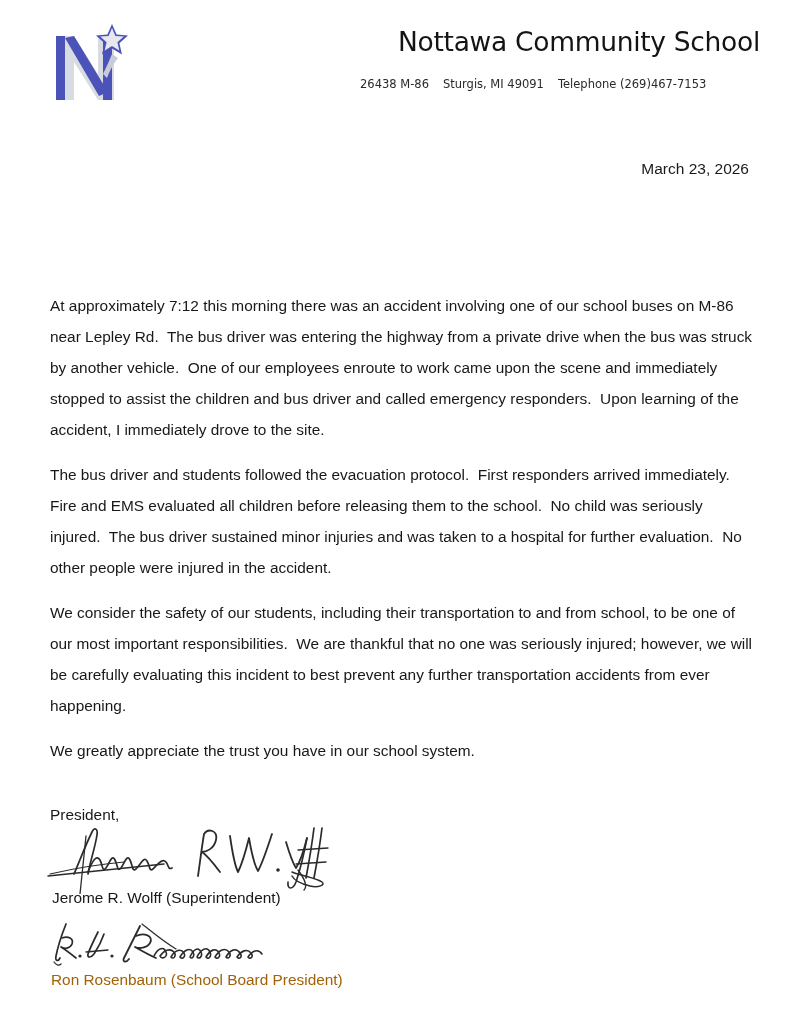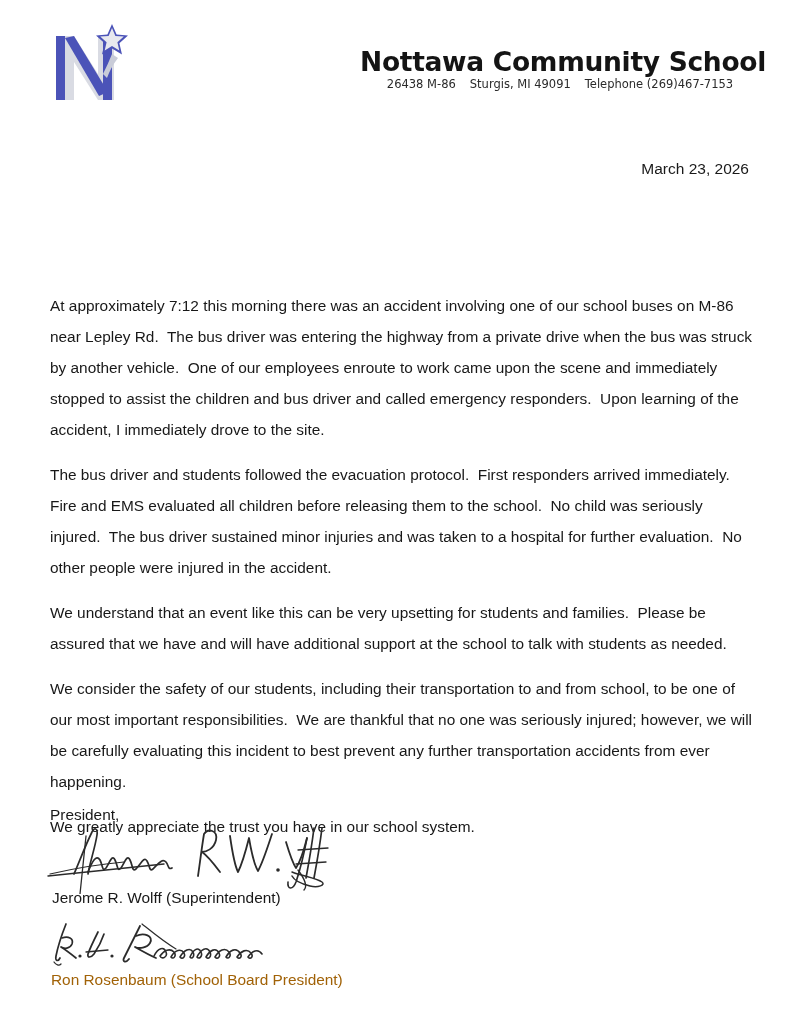--- a/index.html
+++ b/index.html
@@ -40,34 +40,33 @@
   }
   .logo svg { display: block; }
 
   .school-title {
     position: absolute;
     left: 360px;
     top: 26px;
     width: 400px;
     text-align: right;
     font-family: "DejaVu Sans", sans-serif;
-    font-weight: bold;
+    font-weight: normal;
     font-size: 26.5px;
     letter-spacing: -0.3px;
     color: #141414;
     white-space: nowrap;
-    margin-top: 20px;
   }
 
   .school-address {
     position: absolute;
     left: 360px;
     top: 77px;
     width: 400px;
-    text-align: center;
+    text-align: left;
     font-family: "DejaVu Sans", sans-serif;
     font-size: 11.5px;
     color: #2a2a2a;
     white-space: nowrap;
   }
   .school-address .seg { display: inline-block; }
   .school-address .gap { display: inline-block; width: 14px; }
 
   
   .letter-date {
@@ -175,21 +174,20 @@
     </div>
 
   </div>
 
   <div class="letter-date">March 23, 2026</div>
 
 
   <div class="body-copy">
     <p class="para">At approximately 7:12 this morning there was an accident involving one of our school buses on M-86 near Lepley Rd.  The bus driver was entering the highway from a private drive when the bus was struck by another vehicle.  One of our employees enroute to work came upon the scene and immediately stopped to assist the children and bus driver and called emergency responders.  Upon learning of the accident, I immediately drove to the site.</p>
     <p class="para">The bus driver and students followed the evacuation protocol.  First responders arrived immediately.  Fire and EMS evaluated all children before releasing them to the school.  No child was seriously injured.  The bus driver sustained minor injuries and was taken to a hospital for further evaluation.  No other people were injured in the accident.</p>
-    <p class="para">We understand that an event like this can be very upsetting for students and families.  Please be assured that we have and will have additional support at the school to talk with students as needed.</p>
     <p class="para">We consider the safety of our students, including their transportation to and from school, to be one of our most important responsibilities.  We are thankful that no one was seriously injured; however, we will be carefully evaluating this incident to best prevent any further transportation accidents from ever happening.</p>
     <p class="para">We greatly appreciate the trust you have in our school system.</p>
   </div>
 
   <div class="closing">President,</div>
 
   <div class="sig-block-1">
     <svg width="320" height="70" viewBox="0 0 320 70" xmlns="http://www.w3.org/2000/svg" fill="none" stroke="#2b2b2b" stroke-linecap="round" stroke-linejoin="round">
 
       <path d="M2 52 C 40 48, 80 44, 118 40" stroke-width="1.4"></path>

